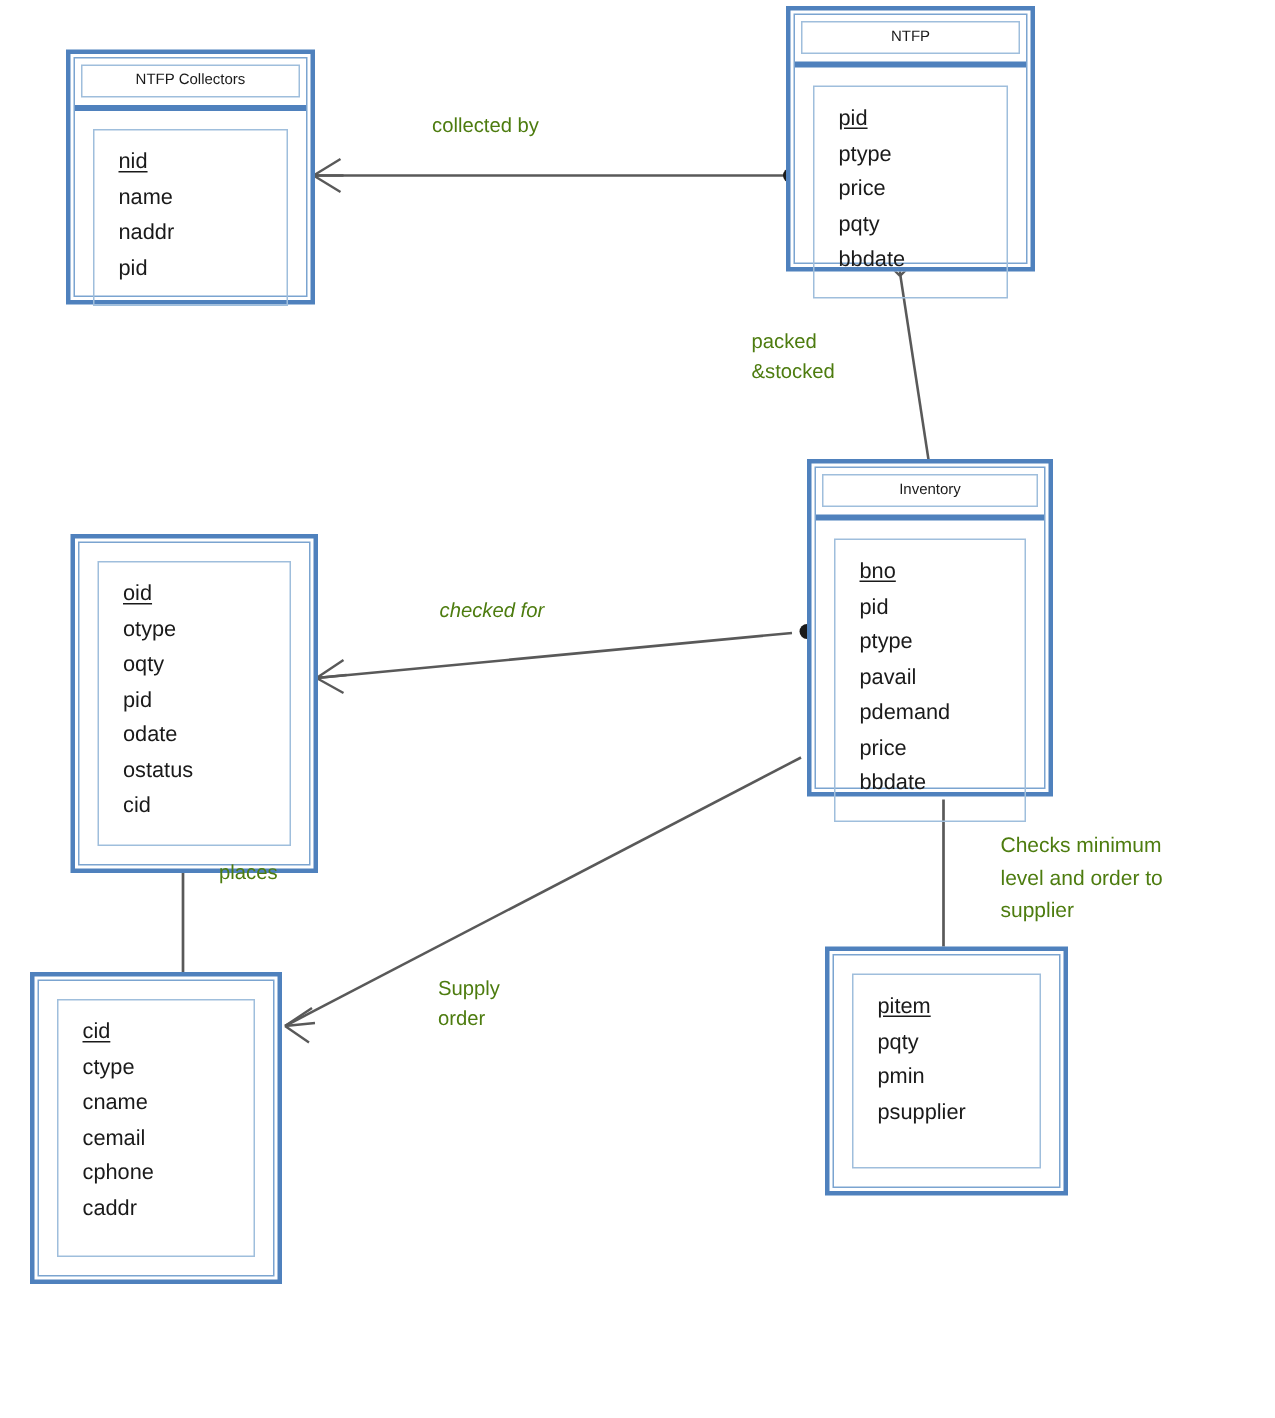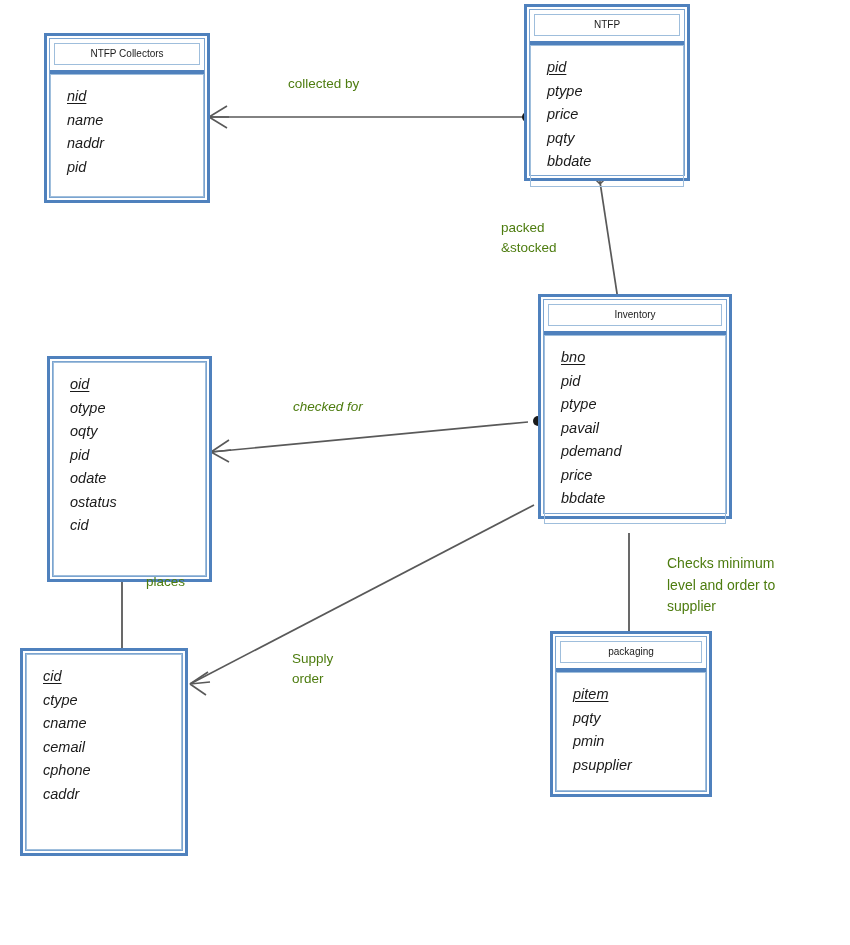--- a/index.html
+++ b/index.html
@@ -49,24 +49,23 @@
     border: 1px solid #9FBEDC;
     text-align: center;
     font-size: 10px;
     color: #1a1a1a;
     padding: 4px 2px 5px 2px;
     line-height: 1.1;
   }
   .entity-body {
     box-sizing: border-box;
     border: 1px solid #9FBEDC;
-    margin: 0;
+    margin: 12px;
     flex: 1 1 auto;
     padding: 14px 0 8px 16px;
-    font-style: italic;
   }
   .attr {
     font-size: 14.5px;
     color: #1a1a1a;
     line-height: 1.0;
     margin-bottom: 9px;
     white-space: nowrap;
   }
   .attr.pk {
     text-decoration: underline;
@@ -158,21 +157,21 @@
       <div class="entity-body">
         <div class="attr pk">pid</div>
         <div class="attr">ptype</div>
         <div class="attr">price</div>
         <div class="attr">pqty</div>
         <div class="attr">bbdate</div>
       </div>
     </div>
   </div>
 
-  <div class="entity" style="left:538px; top:294px; width:194px; height:225px;">
+  <div class="entity" style="left:538px; top:306px; width:164px; height:225px;">
     <div class="entity-inner">
       <div class="entity-header">
         <div class="entity-header-box">Inventory</div>
       </div>
       <div class="entity-body">
         <div class="attr pk">bno</div>
         <div class="attr">pid</div>
         <div class="attr">ptype</div>
         <div class="attr">pavail</div>
         <div class="attr">pdemand</div>
@@ -204,23 +203,20 @@
         <div class="attr">cname</div>
         <div class="attr">cemail</div>
         <div class="attr">cphone</div>
         <div class="attr">caddr</div>
       </div>
     </div>
   </div>
 
   <div class="entity" style="left:550px; top:631px; width:162px; height:166px;">
     <div class="entity-inner">
-      <div class="entity-header">
-        <div class="entity-header-box">packaging</div>
-      </div>
       <div class="entity-body">
         <div class="attr pk">pitem</div>
         <div class="attr">pqty</div>
         <div class="attr">pmin</div>
         <div class="attr">psupplier</div>
       </div>
     </div>
   </div>
 
   <div class="edge-label" style="left:288px; top:74px;">collected by</div>

